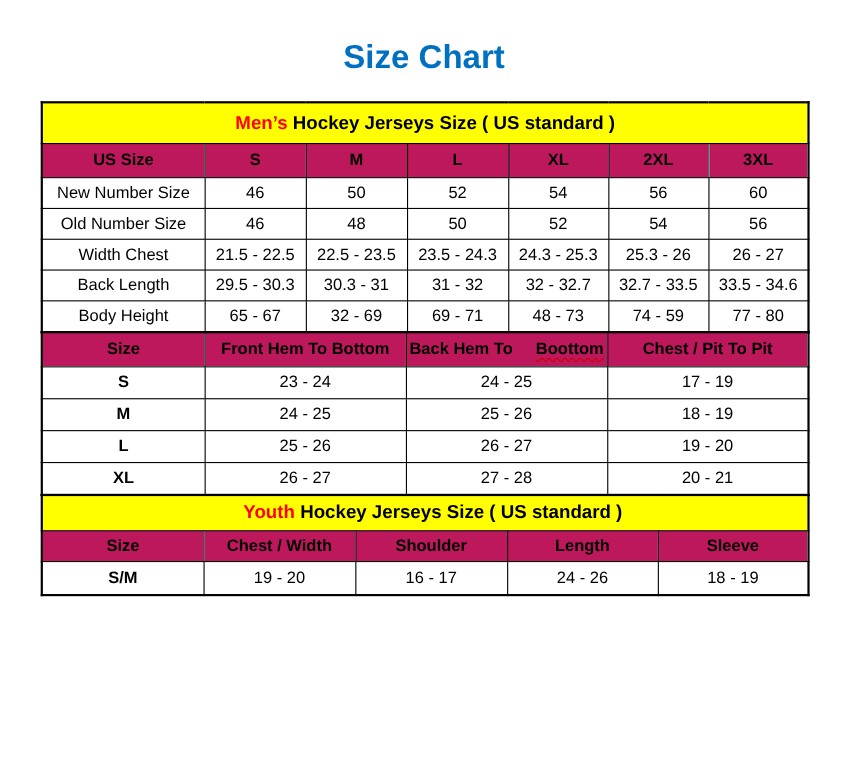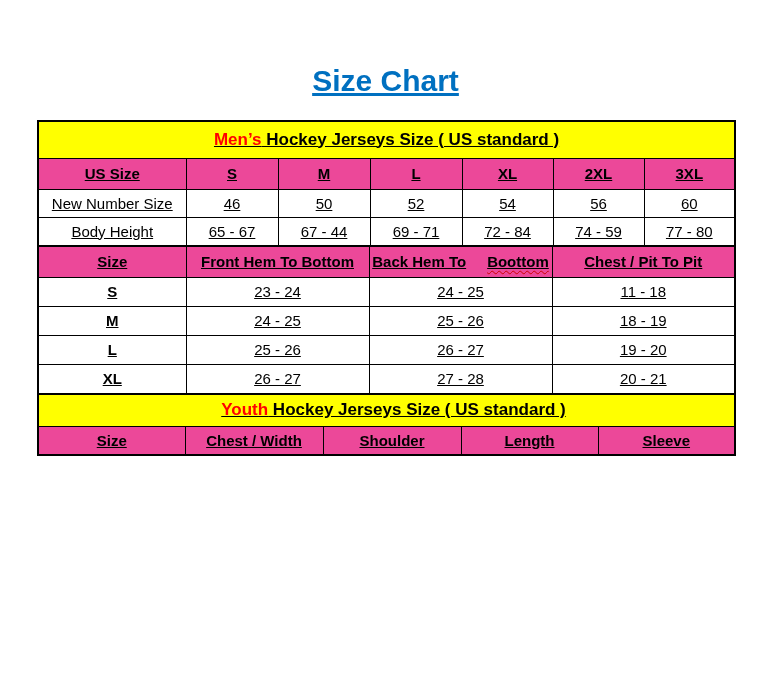--- a/index.html
+++ b/index.html
@@ -9,39 +9,37 @@
   }
   body {
     width: 776px;
     height: 692px;
     overflow: hidden;
     font-family: "Liberation Sans", sans-serif;
     color: #000000;
   }
   .page-title {
     margin: 0 0 0 37px;
-    padding-top: 64px;
+    padding-top: 36px;
     width: 697px;
     text-align: center;
     font-size: 30px;
     font-weight: bold;
     color: #0070C0;
     line-height: 1.15;
-    text-decoration: underline;
   }
   .chart-wrap {
     margin-top: 21px;
   }
   table.size-table {
     border-collapse: collapse;
     table-layout: fixed;
     width: 697px;
     margin-left: 37px;
     border: 2.5px solid #000;
-    text-decoration: underline;
   }
   table.size-table + table.size-table {
     margin-top: -2px;
   }
   .size-table th, .size-table td {
     border: 1.5px solid #000;
     padding: 0 2px;
     text-align: center;
     vertical-align: middle;
     overflow: hidden;
@@ -51,21 +49,21 @@
     background: #FFFF00;
     font-size: 17px;
     font-weight: bold;
     height: 36px;
   }
   .youth .section-row th { height: 31px; padding-left: 16px; }
   .col-head th {
     font-size: 15px;
     font-weight: bold;
     height: 30px;
-    background: #ec4899;
+    background: #be185d;
   }
   .youth .col-head th { height: 27px; }
   .size-table td {
     font-size: 15px;
     height: 27px;
     font-weight: normal;
   }
   .women td { height: 28px; }
   .youth td { height: 29px; }
   td.row-label-plain { font-weight: normal; }
@@ -113,25 +111,52 @@
     <tr>
       <td class="row-label-plain">New Number Size</td>
       <td>46</td>
       <td>50</td>
       <td>52</td>
       <td>54</td>
       <td>56</td>
       <td>60</td>
     </tr>
     <tr>
+      <td class="row-label-plain">Old Number Size</td>
+      <td>46</td>
+      <td>48</td>
+      <td>50</td>
+      <td>52</td>
+      <td>54</td>
+      <td>56</td>
+    </tr>
+    <tr>
+      <td class="row-label-plain">Width Chest</td>
+      <td>21.5 - 22.5</td>
+      <td>22.5 - 23.5</td>
+      <td>23.5 - 24.3</td>
+      <td>24.3 - 25.3</td>
+      <td>25.3 - 26</td>
+      <td>26 - 27</td>
+    </tr>
+    <tr>
+      <td class="row-label-plain">Back Length</td>
+      <td>29.5 - 30.3</td>
+      <td>30.3 - 31</td>
+      <td>31 - 32</td>
+      <td>32 - 32.7</td>
+      <td>32.7 - 33.5</td>
+      <td>33.5 - 34.6</td>
+    </tr>
+    <tr>
       <td class="row-label-plain">Body Height</td>
       <td>65 - 67</td>
-      <td>67 - 44</td>
+      <td>32 - 69</td>
       <td>69 - 71</td>
-      <td>72 - 84</td>
+      <td>48 - 73</td>
       <td>74 - 59</td>
       <td>77 - 80</td>
     </tr>
   </tbody>
     </table>
 
   <table class="size-table women">
     <colgroup>
       <col style="width:148px">
         <col style="width:183px">
@@ -142,21 +167,21 @@
     <tr class="col-head">
       <th>Size</th>
       <th>Front Hem To Bottom</th>
       <th><span>Back Hem To</span><span class="misspelled">Boottom</span></th>
       <th>Chest / Pit To Pit</th>
     </tr>
     <tr>
       <td class="row-label-bold">S</td>
       <td>23 - 24</td>
       <td>24 - 25</td>
-      <td>11 - 18</td>
+      <td>17 - 19</td>
     </tr>
     <tr>
       <td class="row-label-bold">M</td>
       <td>24 - 25</td>
       <td>25 - 26</td>
       <td>18 - 19</td>
     </tr>
     <tr>
       <td class="row-label-bold">L</td>
       <td>25 - 26</td>
@@ -184,16 +209,23 @@
         <tr class="section-row">
       <th colspan="5"><span class="accent">Youth</span><span> Hockey Jerseys Size ( US standard )</span></th>
     </tr>
     <tr class="col-head">
       <th>Size</th>
       <th>Chest / Width</th>
       <th>Shoulder</th>
       <th>Length</th>
       <th>Sleeve</th>
     </tr>
+    <tr>
+      <td class="row-label-bold">S/M</td>
+      <td>19 - 20</td>
+      <td>16 - 17</td>
+      <td>24 - 26</td>
+      <td>18 - 19</td>
+    </tr>
   </tbody>
     </table>
 
 </div>
 
 </body></html>

